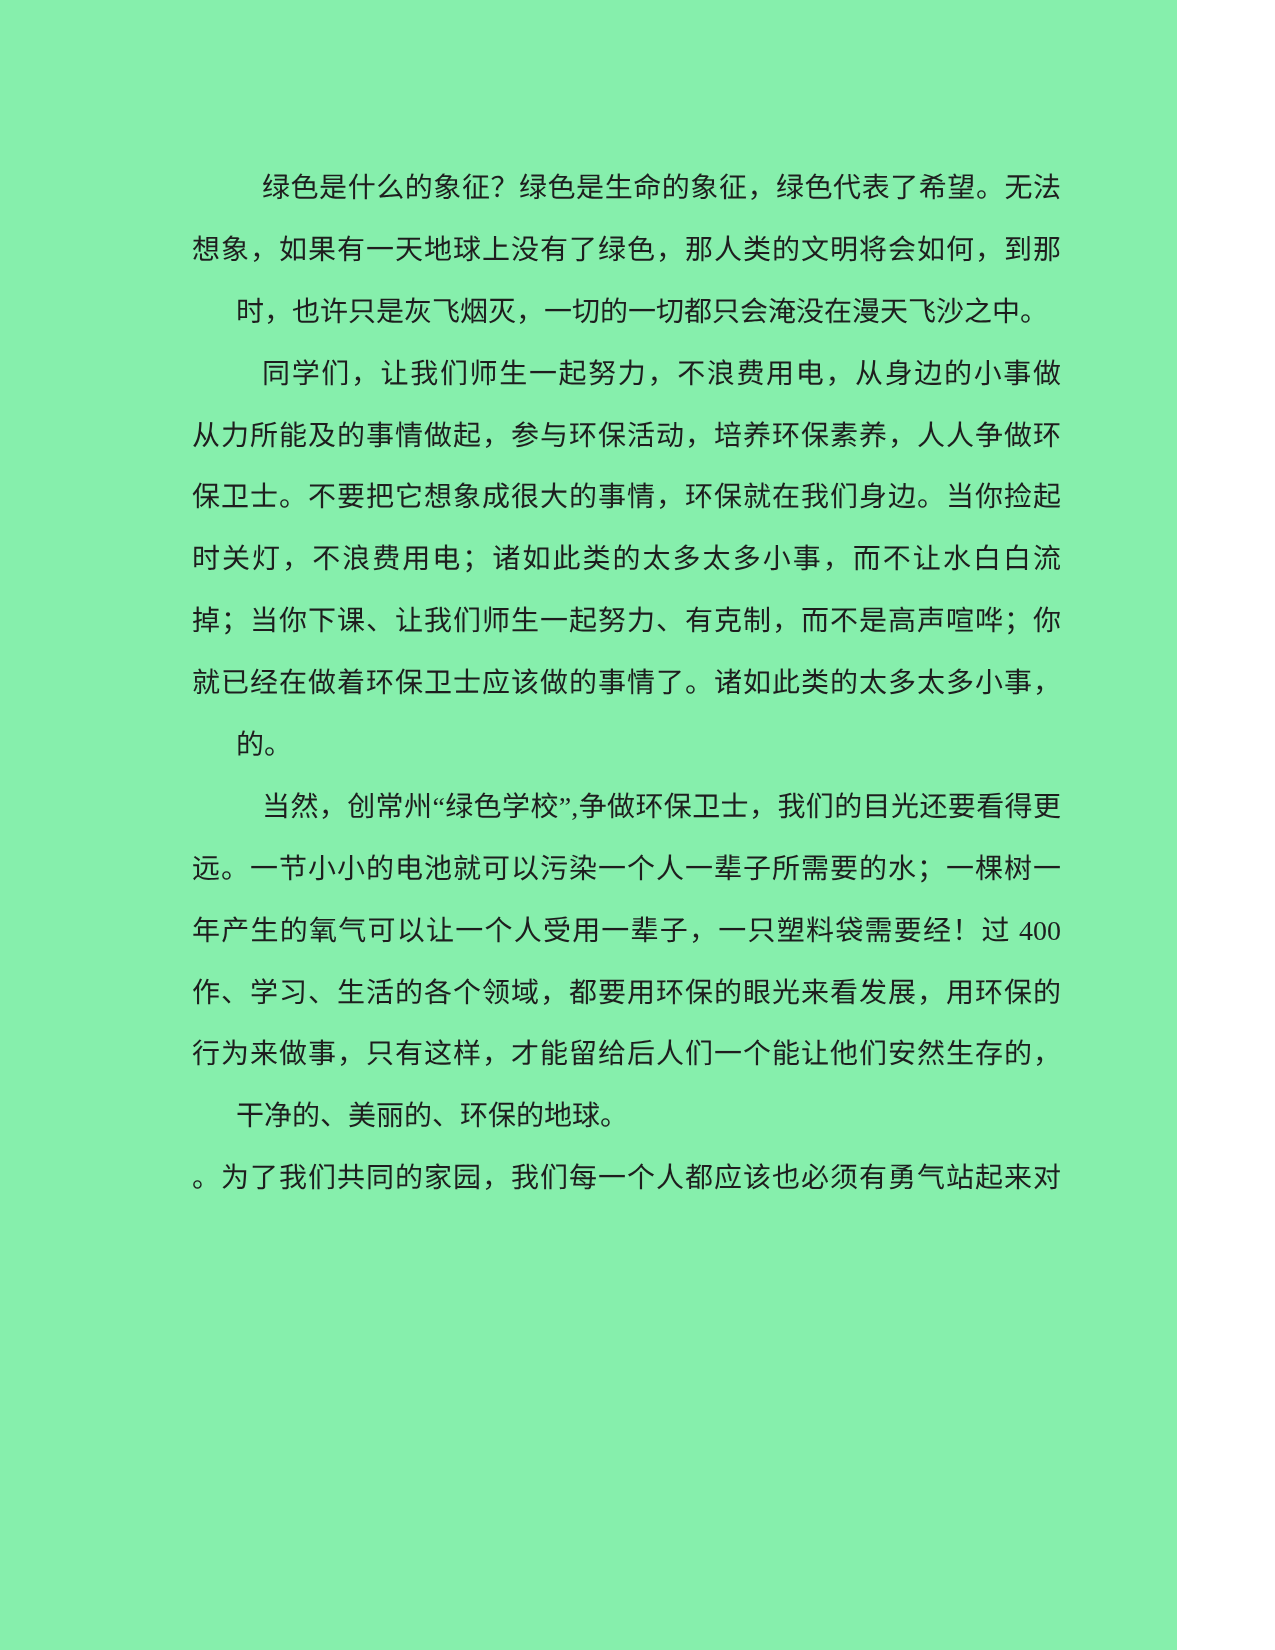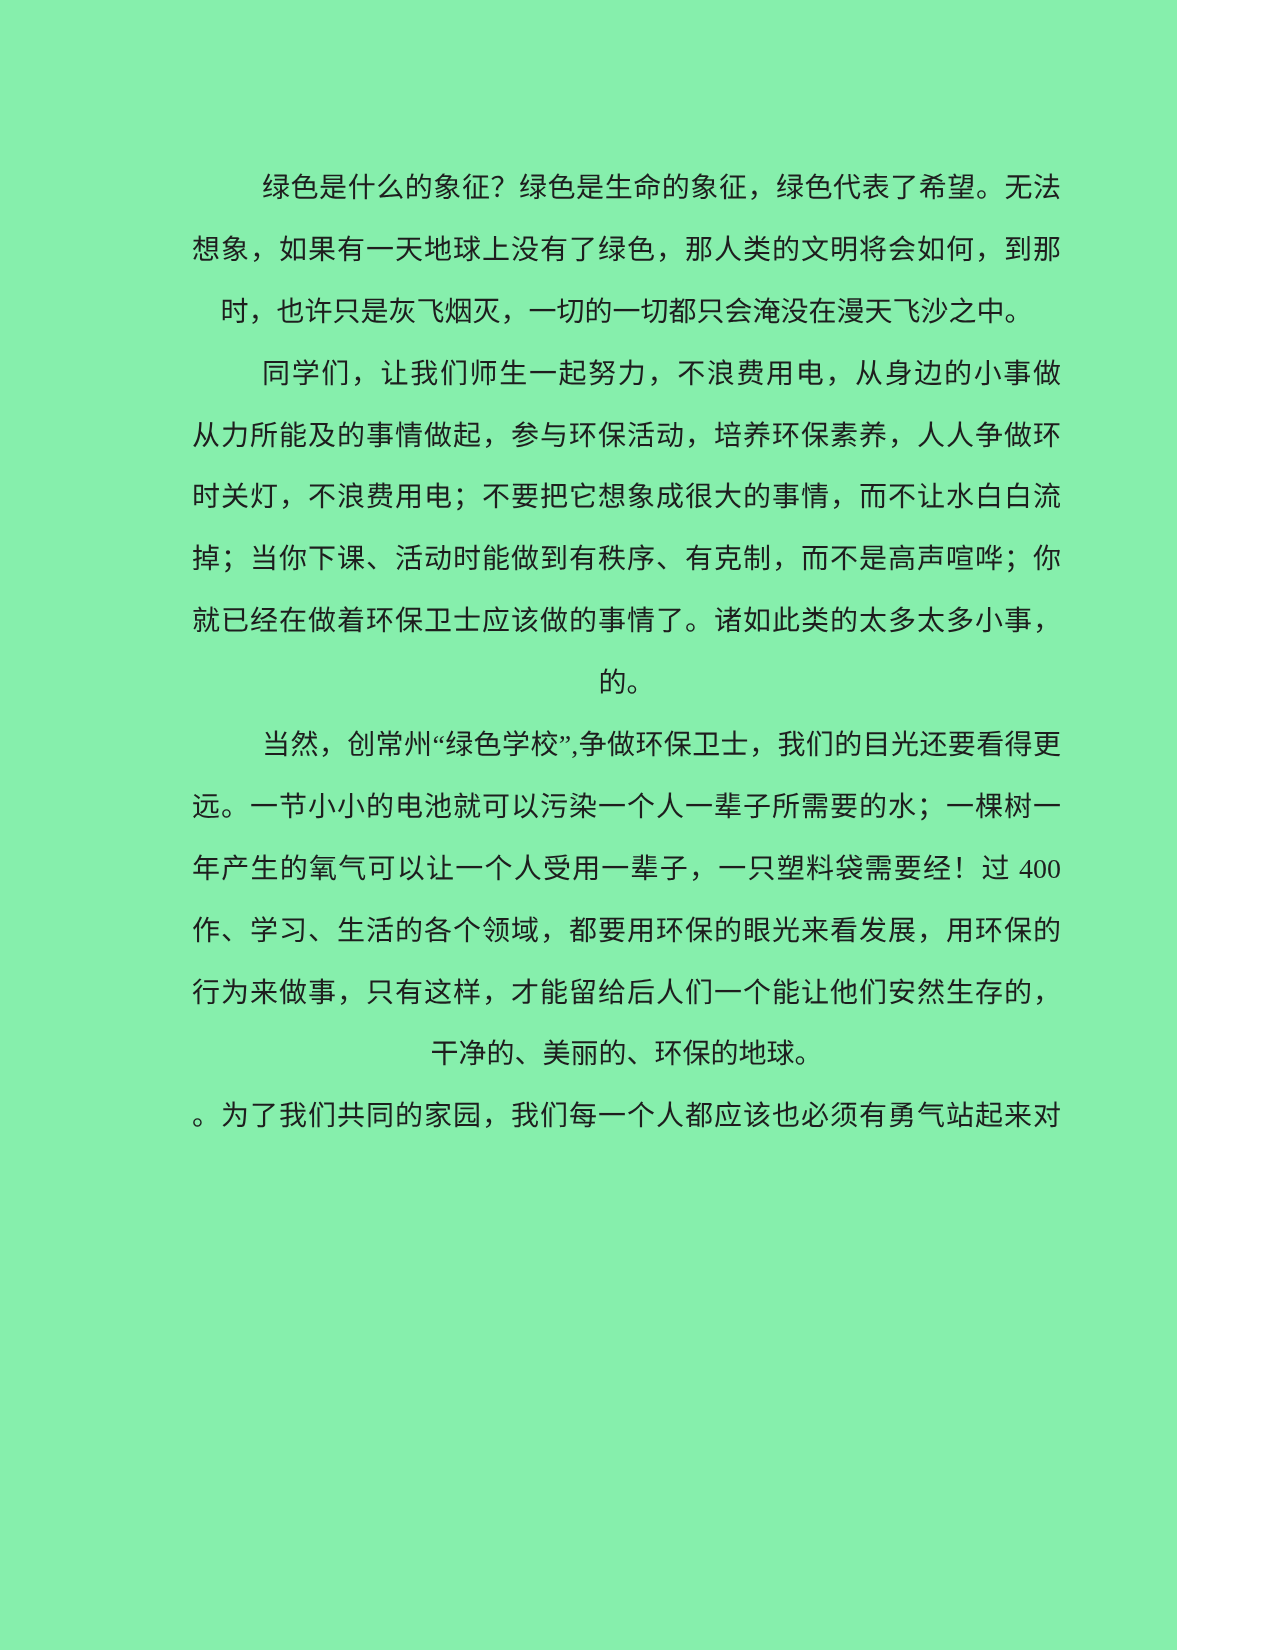--- a/index.html
+++ b/index.html
@@ -22,43 +22,45 @@
   .line {
     width: 869px;
     height: 61.9px;
     line-height: 61.9px;
     font-size: 28px;
     text-align: justify;
     text-align-last: justify;
     overflow: hidden;
   }
   .line.lastline {
-    text-align: center;
+    text-align: left;
     text-align-last: auto;
+    margin-left: 44px;
   }
   .line.indent {
     text-indent: 70px;
   }
 </style>
 </head>
 <body>
 
 <div class="page">
 
   <div class="para">
     <div class="line indent">绿色是什么的象征？绿色是生命的象征，绿色代表了希望。无法</div>
     <div class="line">想象，如果有一天地球上没有了绿色，那人类的文明将会如何，到那</div>
     <div class="line lastline">时，也许只是灰飞烟灭，一切的一切都只会淹没在漫天飞沙之中。</div>
   </div>
 
   <div class="para">
     <div class="line indent">同学们，让我们师生一起努力，不浪费用电，从身边的小事做起，</div>
     <div class="line">从力所能及的事情做起，参与环保活动，培养环保素养，人人争做环</div>
-    <div class="line">时关灯，不浪费用电；不要把它想象成很大的事情，而不让水白白流</div>
-    <div class="line">掉；当你下课、活动时能做到有秩序、有克制，而不是高声喧哗；你</div>
+    <div class="line">保卫士。不要把它想象成很大的事情，环保就在我们身边。当你捡起</div>
+    <div class="line">时关灯，不浪费用电；诸如此类的太多太多小事，而不让水白白流</div>
+    <div class="line">掉；当你下课、让我们师生一起努力、有克制，而不是高声喧哗；你</div>
     <div class="line">就已经在做着环保卫士应该做的事情了。诸如此类的太多太多小事，</div>
     <div class="line lastline">的。</div>
   </div>
 
   <div class="para">
     <div class="line indent">当然，创常州“绿色学校”,争做环保卫士，我们的目光还要看得更</div>
     <div class="line">远。一节小小的电池就可以污染一个人一辈子所需要的水；一棵树一</div>
     <div class="line">年产生的氧气可以让一个人受用一辈子，一只塑料袋需要经！过 400</div>
     <div class="line">作、学习、生活的各个领域，都要用环保的眼光来看发展，用环保的</div>
     <div class="line">行为来做事，只有这样，才能留给后人们一个能让他们安然生存的，</div>

